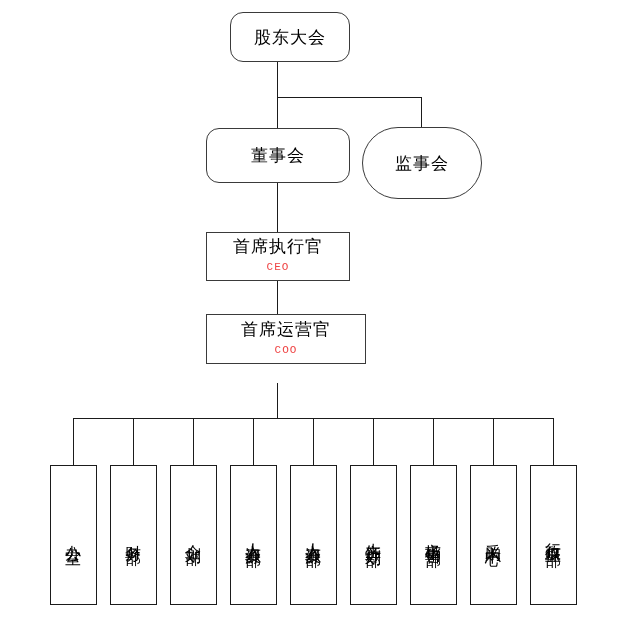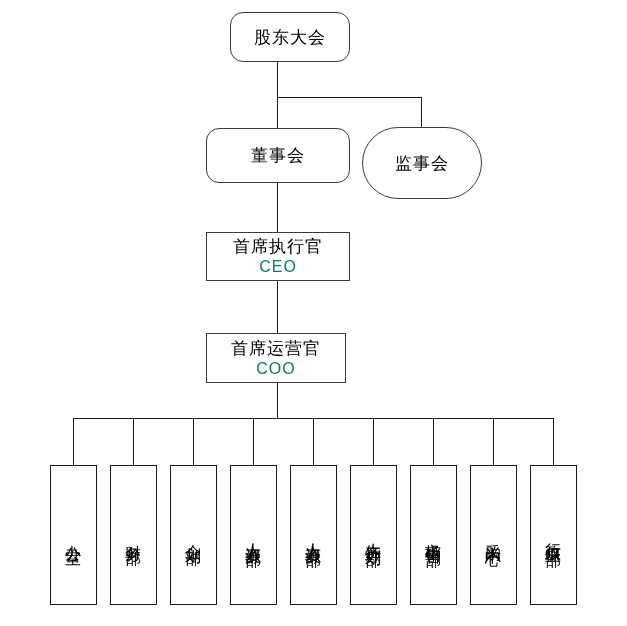--- a/index.html
+++ b/index.html
@@ -37,25 +37,25 @@
 
   .node-label {
     font-family: "DejaVu Sans", sans-serif;
     font-size: 17px;
     line-height: 21px;
     letter-spacing: 1px;
     white-space: pre;
     color: #000000;
   }
   .node-sub {
-    font-family: Liberation Sans, sans-serif;
-    font-size: 16px;
+    font-family: Liberation Mono, monospace;
+    font-size: 11px;
     line-height: 20px;
     letter-spacing: 1px;
-    color: #0f766e;
+    color: #ef4444;
   }
   .node-stack {
     display: flex;
     flex-direction: column;
     align-items: center;
     justify-content: center;
   }
 
   
   .dept {
@@ -130,21 +130,21 @@
     <span class="node-label">监事会</span>
   </div>
 
   <div class="node rect" style="left:206px; top:232px; width:144px; height:49px;">
     <span class="node-stack">
       <span class="node-label">首席执行官</span>
       <span class="node-sub">CEO</span>
     </span>
   </div>
 
-  <div class="node rect" style="left:206px; top:333px; width:140px; height:50px;">
+  <div class="node rect" style="left:206px; top:314px; width:160px; height:50px;">
     <span class="node-stack">
       <span class="node-label">首席运营官</span>
       <span class="node-sub">COO</span>
     </span>
   </div>
 
   <div class="dept" style="left:50px; top:465px; width:47px; height:140px;">
     <span class="dept-label">办公室</span>
   </div>
 

